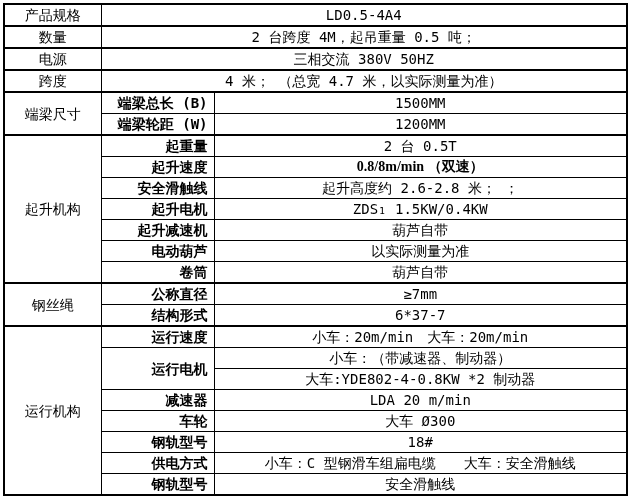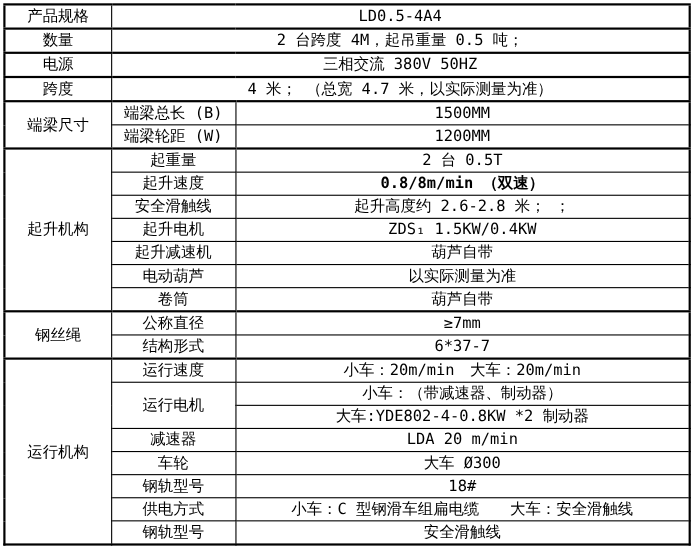--- a/index.html
+++ b/index.html
@@ -35,23 +35,23 @@
     line-height: 20px;
     white-space: nowrap;
     overflow: hidden;
     vertical-align: middle;
   }
   tr.sec td { border-top-width: 2px; }
   td.cat {
     text-align: center;
     vertical-align: middle;
   }
-  td.sub { text-align: center; }
+  td.sub { text-align: right; font-weight: bold; }
   td.val { text-align: center; }
-  td.bold { font-weight: bold; }
+  td.bold { font-weight: bold; font-family: Liberation Serif, serif; }
 </style>
 </head>
 <body>
 
 <div class="page">
   <table class="spec">
     <colgroup>
       <col style="width:97px">
       <col style="width:113px">
       <col style="width:413px">

